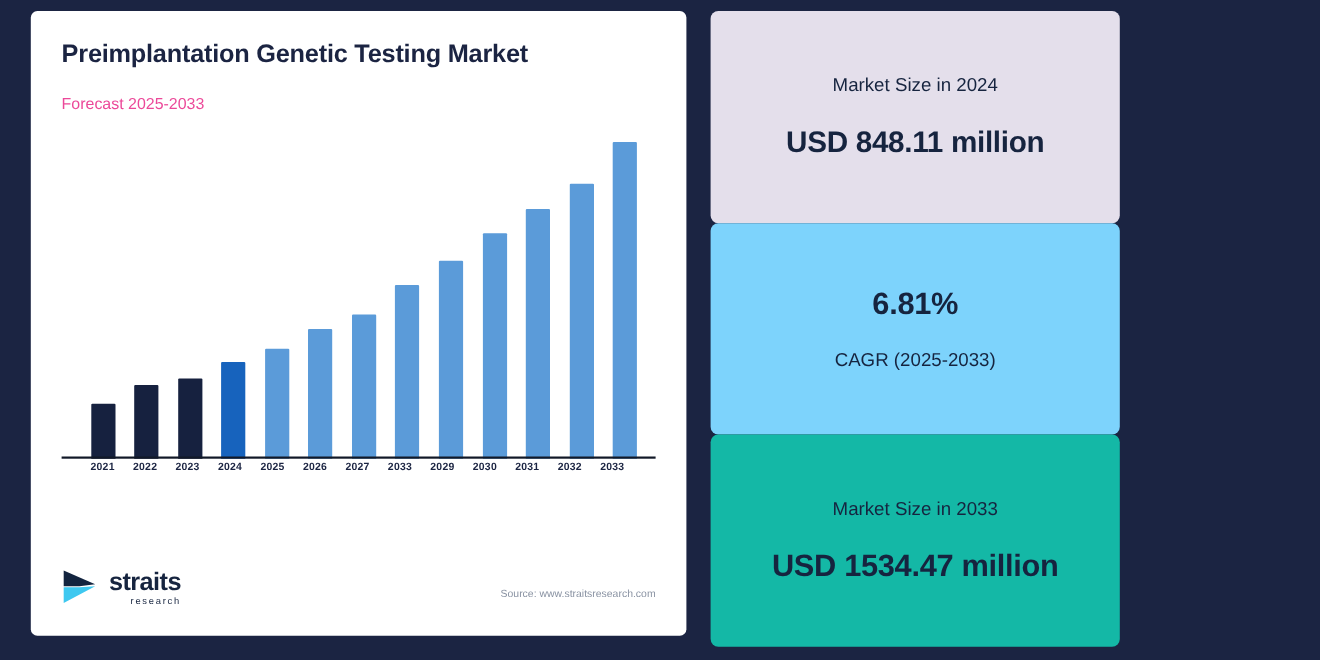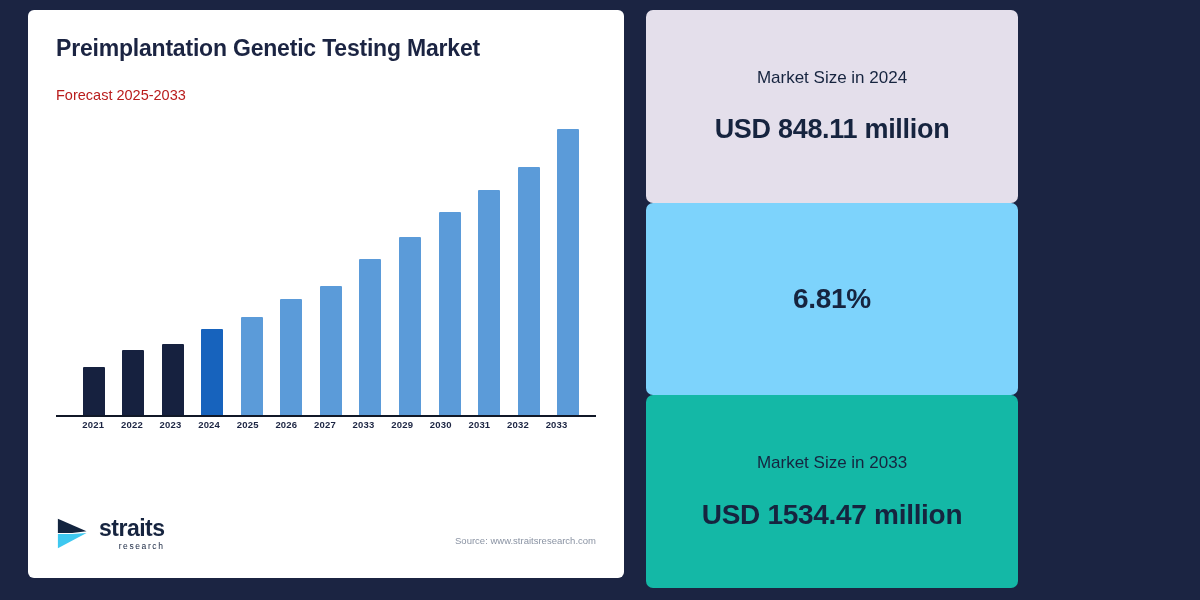--- a/index.html
+++ b/index.html
@@ -32,21 +32,21 @@
   .chart-title {
     font-size: 23px;
     font-weight: bold;
     color: #1b2442;
     letter-spacing: -0.2px;
     line-height: 1.1;
   }
   .chart-subtitle {
     margin-top: 26px;
     font-size: 14.5px;
-    color: #b91c1c;
+    color: #ec4899;
     font-weight: 400;
   }
 
   
   .plot-wrap {
     position: relative;
     margin-top: 6px;
     flex: 0 0 auto;
     height: 330px;
     width: 100%;
@@ -256,20 +256,21 @@
 
   <div class="stats">
 
     <div class="stat-card c1">
       <div class="stat-label">Market Size in 2024</div>
       <div class="stat-value">USD 848.11 million</div>
     </div>
 
     <div class="stat-card c2">
       <div class="stat-value">6.81%</div>
+      <div class="stat-label">CAGR (2025-2033)</div>
     </div>
 
     <div class="stat-card c3">
       <div class="stat-label">Market Size in 2033</div>
       <div class="stat-value big">USD 1534.47 million</div>
     </div>
 
   </div>
 </div>
 

